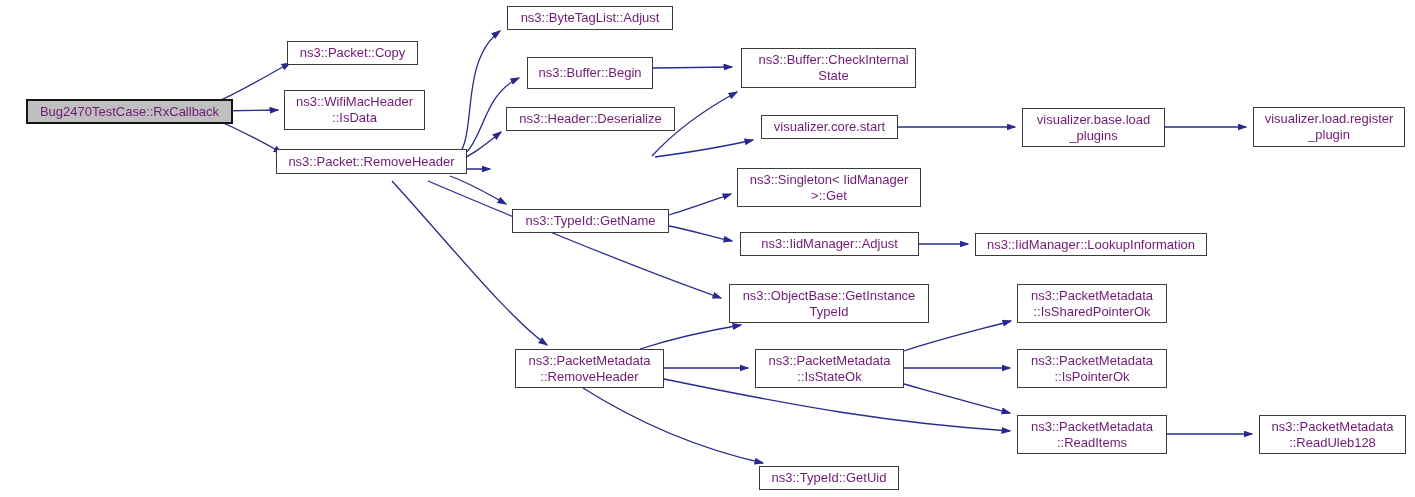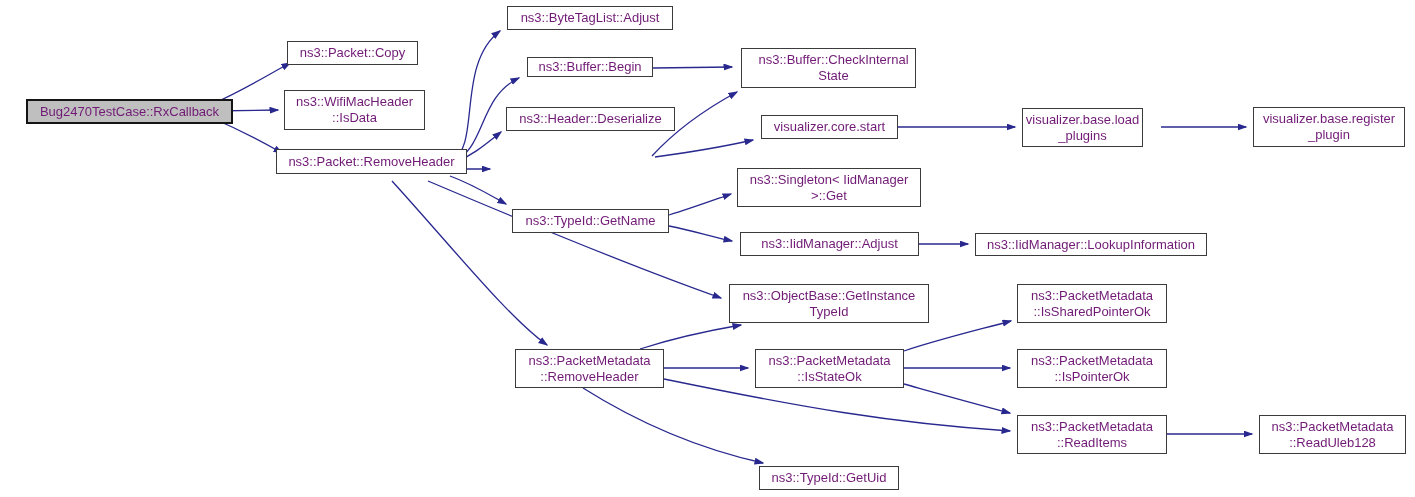--- a/index.html
+++ b/index.html
@@ -57,39 +57,39 @@
     <path class="edge" marker-end="url(#arrow)" d="M904,384 C940,394 972,403 1010,413"></path>
     <path class="edge" marker-end="url(#arrow)" d="M1167,434 L1252,434"></path>
   </svg>
 
   <div class="node hl" style="left:5px; top:99px; width:207px; height:25px;margin-left:21px;">Bug2470TestCase::RxCallback</div>
   <div class="node" style="left:287px; top:41px; width:131px; height:24px;">ns3::Packet::Copy</div>
   <div class="node" style="left:284px; top:90px; width:141px; height:40px;">ns3::WifiMacHeader
 ::IsData</div>
   <div class="node" style="left:259px; top:149px; width:191px; height:25px;margin-left:17px;">ns3::Packet::RemoveHeader</div>
   <div class="node" style="left:507px; top:6px; width:166px; height:24px;">ns3::ByteTagList::Adjust</div>
-  <div class="node" style="left:527px; top:57px; width:126px; height:20px;">ns3::Buffer::Begin</div>
+  <div class="node" style="left:527px; top:57px; width:126px; height:32px;">ns3::Buffer::Begin</div>
   <div class="node" style="left:506px; top:107px; width:169px; height:24px;">ns3::Header::Deserialize</div>
   <div class="node" style="left:512px; top:209px; width:157px; height:24px;">ns3::TypeId::GetName</div>
   <div class="node" style="left:741px; top:48px; width:175px; height:40px;padding-left:12px;">ns3::Buffer::CheckInternal
 State</div>
   <div class="node" style="left:761px; top:115px; width:137px; height:24px;">visualizer.core.start</div>
   <div class="node" style="left:737px; top:168px; width:184px; height:39px;">ns3::Singleton&lt; IidManager
 &gt;::Get</div>
   <div class="node" style="left:740px; top:232px; width:179px; height:24px;">ns3::IidManager::Adjust</div>
   <div class="node" style="left:729px; top:284px; width:200px; height:39px;">ns3::ObjectBase::GetInstance
 TypeId</div>
   <div class="node" style="left:515px; top:349px; width:149px; height:39px;">ns3::PacketMetadata
 ::RemoveHeader</div>
   <div class="node" style="left:755px; top:349px; width:149px; height:39px;">ns3::PacketMetadata
 ::IsStateOk</div>
   <div class="node" style="left:759px; top:466px; width:140px; height:24px;">ns3::TypeId::GetUid</div>
-  <div class="node" style="left:1022px; top:108px; width:121px; height:39px;">visualizer.base.load
+  <div class="node" style="left:1022px; top:108px; width:143px; height:39px;">visualizer.base.load
 _plugins</div>
-  <div class="node" style="left:1253px; top:107px; width:152px; height:40px;">visualizer.base.register
+  <div class="node" style="left:1253px; top:107px; width:152px; height:40px;">visualizer.load.register
 _plugin</div>
   <div class="node" style="left:975px; top:233px; width:232px; height:23px;">ns3::IidManager::LookupInformation</div>
   <div class="node" style="left:1017px; top:284px; width:150px; height:39px;">ns3::PacketMetadata
 ::IsSharedPointerOk</div>
   <div class="node" style="left:1017px; top:349px; width:150px; height:39px;">ns3::PacketMetadata
 ::IsPointerOk</div>
   <div class="node" style="left:1017px; top:415px; width:150px; height:39px;">ns3::PacketMetadata
 ::ReadItems</div>
   <div class="node" style="left:1259px; top:415px; width:147px; height:39px;">ns3::PacketMetadata
 ::ReadUleb128</div>

